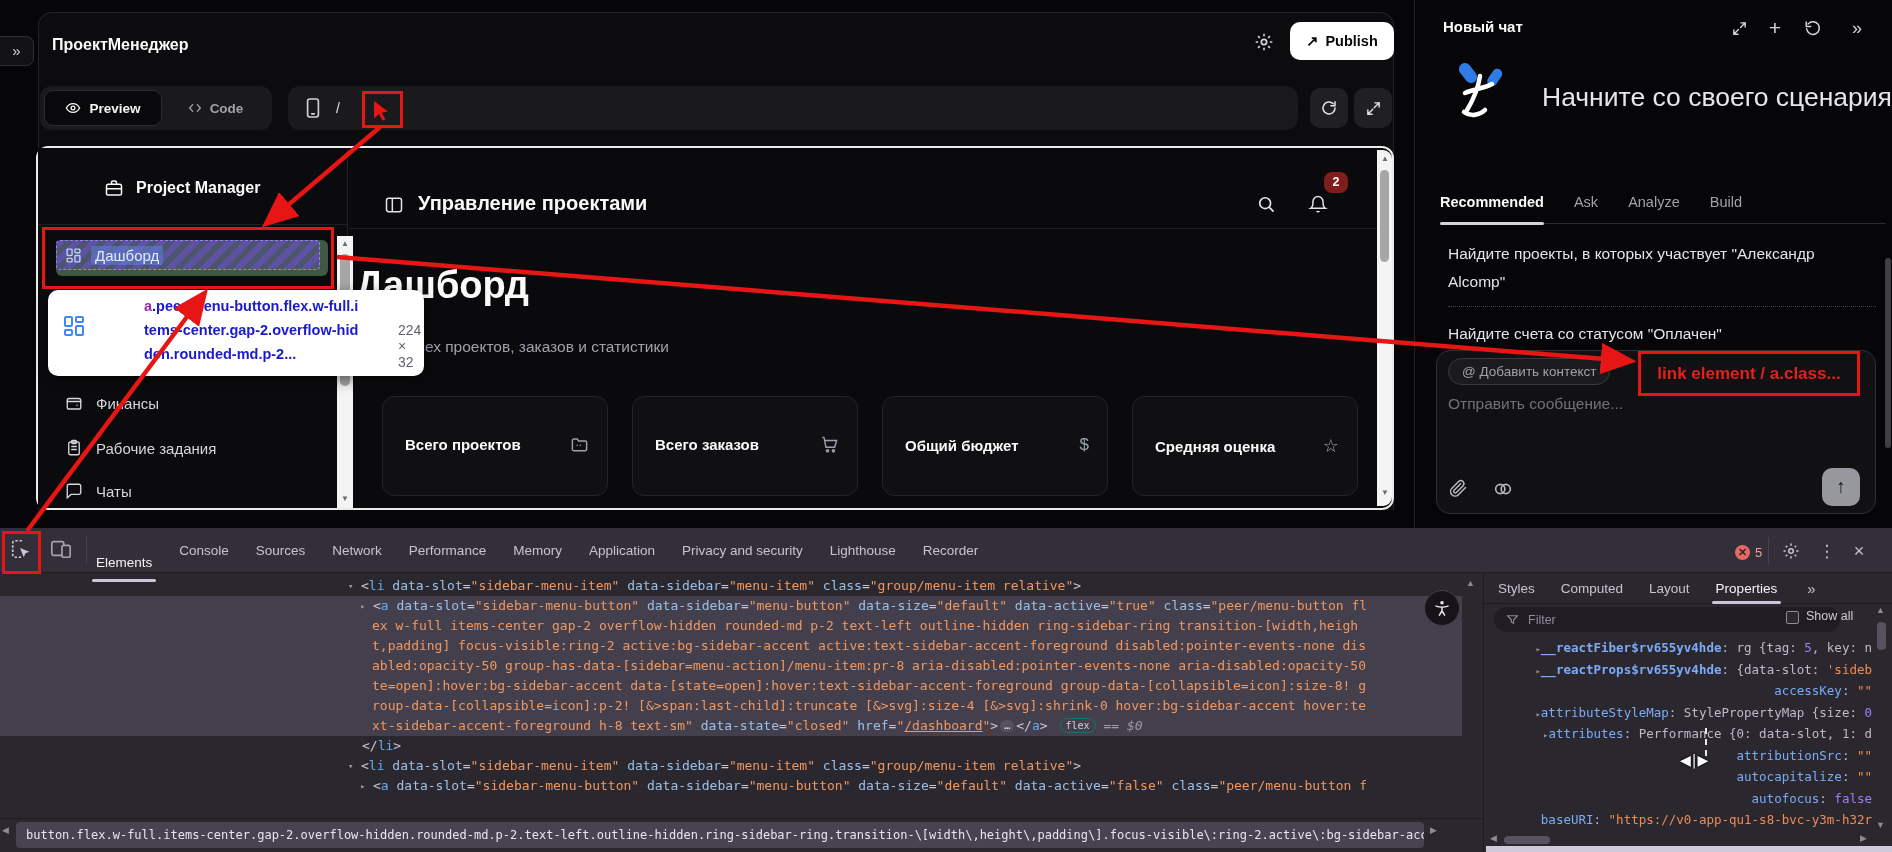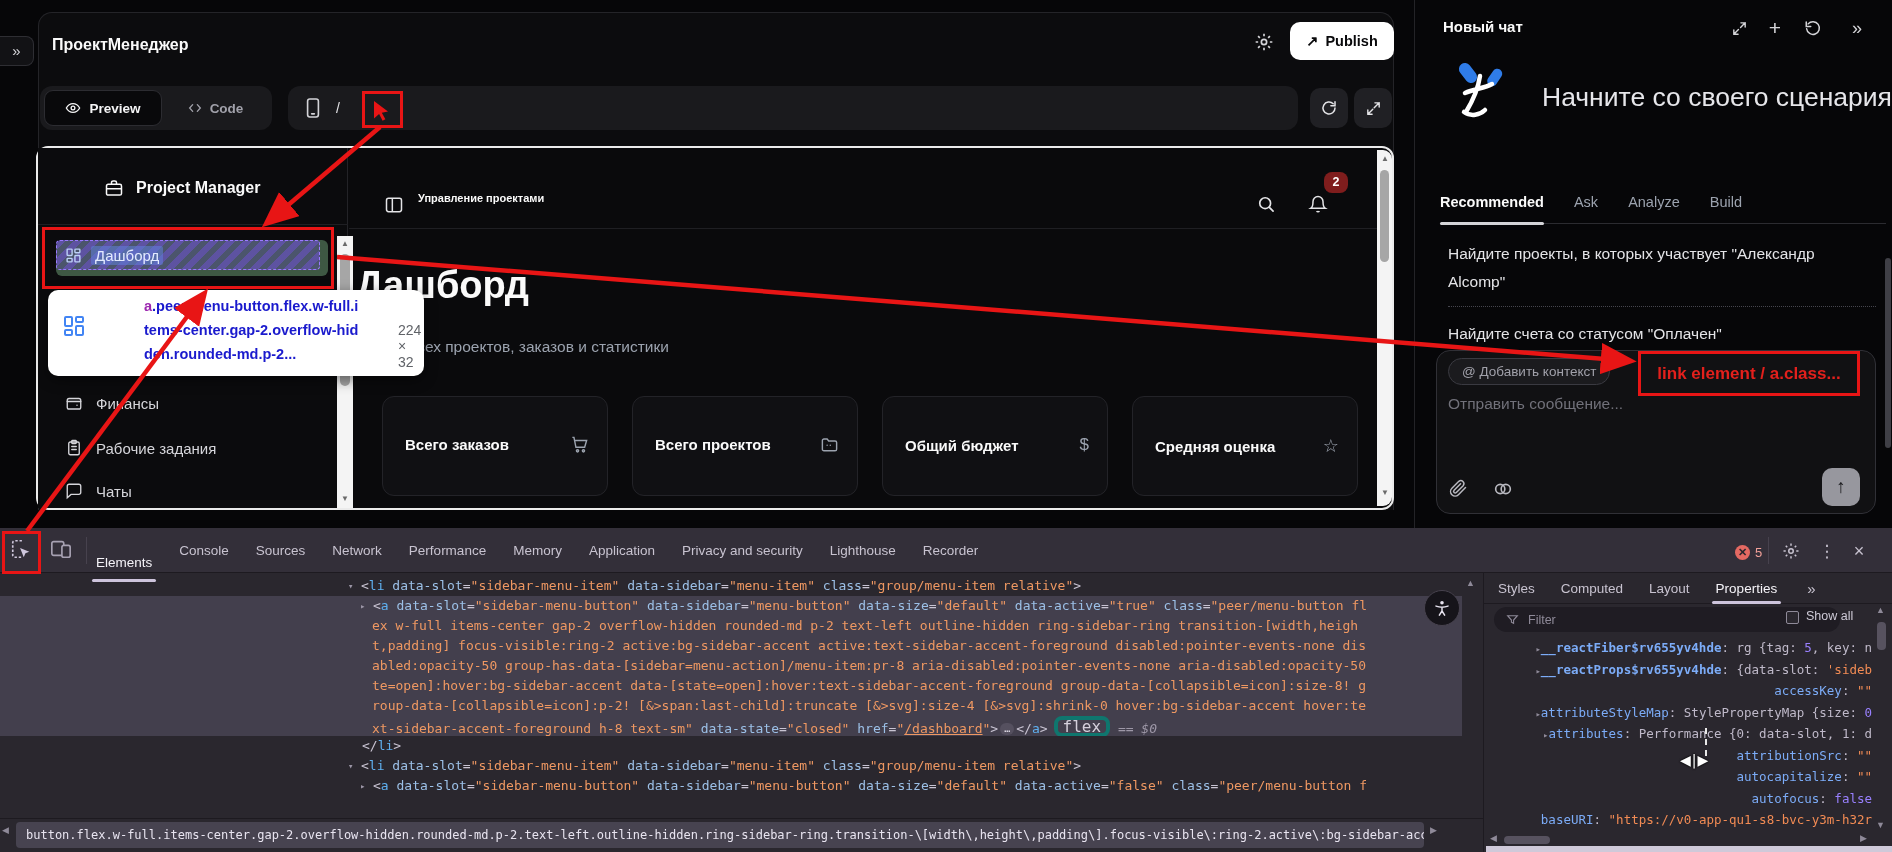--- a/index.html
+++ b/index.html
@@ -44,21 +44,21 @@
       display:flex; align-items:center; gap:9px; padding-left:8px; }
   #pv-active-label { background:rgba(96,128,220,.55); color:#e3eaff; font-size:15px; padding:1px 4px; border-radius:2px; }
   .pv-nav { left:56px; width:272px; height:34px; display:flex; align-items:center; gap:13px; padding-left:9px;
       color:#d6d6db; font-size:15px; }
   
   #pv-sb-scroll { left:337px; top:236px; width:16px; height:272px; background:#f4f4f4; }
   .sb-arrow { left:340px; width:10px; text-align:center; color:#6b6b6b; font-size:8px; }
   #pv-sb-thumb { left:340px; top:254px; width:10px; height:132px; background:#a6a6a6; border-radius:5px; }
   
   #pv-topbar-line { left:349px; top:228px; width:1043px; height:1px; background:#1f1f23; }
-  #pv-topbar-title { left:418px; top:192px; font-size:11px; font-weight:700; color:#fafafa; }
+  #pv-topbar-title { left:418px; top:192px; font-size:20px; font-weight:700; color:#fafafa; }
   .pv-top-ic { top:194px; color:#e4e4e7; }
   #pv-bell-badge { left:1324px; top:172px; width:24px; height:21px; background:#7f1d1d; border-radius:8px;
       color:#fff; font-size:12.5px; font-weight:700; text-align:center; line-height:21px; }
   #pv-heading { left:356px; top:264px; font-size:38px; font-weight:700; color:#fafafa; }
   #pv-subtitle { left:360px; top:338px; font-size:15.5px; color:#9ca3af; }
   #pv-cards { left:382px; top:396px; width:976px; height:100px; display:flex; gap:24px; }
   .pv-card { flex:1; background:#101013; border:1px solid #232328; border-radius:12px; position:relative; }
   .pv-card-row { position:absolute; left:22px; right:18px; top:38px; display:flex; align-items:center; justify-content:space-between; }
   .pv-card-title { font-size:15px; font-weight:700; color:#fafafa; }
   .pv-card-ic { color:#9ca3af; }
@@ -120,22 +120,22 @@
       font-family:"DejaVu Sans Mono", monospace; font-size:13px; }
   .code-line { height:20px; line-height:20px; white-space:nowrap; overflow:hidden; }
   .code-line.sel { background:#433f4d; }
   .seg-a { color:#9b95a6; font-size:9px; display:inline-block; width:13px; vertical-align:1px; }
   .seg-p { color:#c9c4d3; }
   .seg-t { color:#5fb0f0; }
   .seg-n { color:#9cc0e7; }
   .seg-v { color:#ef9862; }
   .seg-l { color:#ef9862; text-decoration:underline; }
   .seg-c { color:#9e98a8; font-style:italic; }
-  .seg-b { display:inline-block; border:4px solid #0f766e; border-radius:8px; color:#d5d0dc; font-size:16px;
-      line-height:13px; padding:0 5px; margin-left:6px; vertical-align:1px; }
+  .seg-b { display:inline-block; border:1px solid #0f766e; border-radius:8px; color:#d5d0dc; font-size:10px;
+      line-height:13px; padding:0 5px; margin-left:12px; vertical-align:1px; }
   .seg-d { display:inline-block; background:#55505f; color:#e8e4f0; border-radius:7px; font-size:10px;
       line-height:12px; padding:0 4px; margin:0 2px; vertical-align:1px; }
   
   #dt-el-scroll-up { left:1466px; top:578px; color:#8f8a99; font-size:9px; }
   #dt-el-scroll-dot { left:1462px; top:828px; width:19px; height:19px; border-radius:50%; background:#8f8a99; }
   #dt-vdiv { left:1483px; top:573px; width:1px; height:279px; background:#1d1a20; }
   
   #dt-crumbbar { left:0; top:818px; width:1483px; height:34px; background:#2a272e; border-top:1px solid #1d1a20; }
   #crumb-left { left:2px; top:825px; color:#8f8a99; font-size:9px; }
   #crumb-pill { left:16px; top:822px; width:1408px; height:26px; background:#474350; border-radius:4px;
@@ -319,34 +319,34 @@
   </div>
   <div class="abs" id="pv-bell-badge">2</div>
   <div class="abs" id="pv-topbar-line"></div>
 
   <div class="abs" id="pv-heading">Дашборд</div>
   <div class="abs" id="pv-subtitle">Обзор всех проектов, заказов и статистики</div>
 
   <div class="abs" id="pv-cards">
     <div class="pv-card">
       <div class="pv-card-row">
+          <span class="pv-card-title">Всего проектов</span>
+        <svg class="pv-card-ic" width="19" height="19" viewBox="0 0 24 24" fill="none" stroke="currentColor" stroke-width="1.8">
+            <path d="M3 7a2 2 0 0 1 2-2h4l2 2.5h8a2 2 0 0 1 2 2V18a2 2 0 0 1-2 2H5a2 2 0 0 1-2-2z"></path>
+            <path d="M9 13h.01M13 13h.01" stroke-linecap="round"></path>
+          </svg>
+        </div>
+    </div>
+    <div class="pv-card">
+      <div class="pv-card-row">
           <span class="pv-card-title">Всего заказов</span>
         <svg class="pv-card-ic" width="19" height="19" viewBox="0 0 24 24" fill="none" stroke="currentColor" stroke-width="1.8">
             <path d="M3 3h2l2.5 12.5h11L21 7H6"></path>
             <circle cx="9.5" cy="20" r="1.4"></circle>
             <circle cx="17" cy="20" r="1.4"></circle>
-          </svg>
-        </div>
-    </div>
-    <div class="pv-card">
-      <div class="pv-card-row">
-          <span class="pv-card-title">Всего проектов</span>
-        <svg class="pv-card-ic" width="19" height="19" viewBox="0 0 24 24" fill="none" stroke="currentColor" stroke-width="1.8">
-            <path d="M3 7a2 2 0 0 1 2-2h4l2 2.5h8a2 2 0 0 1 2 2V18a2 2 0 0 1-2 2H5a2 2 0 0 1-2-2z"></path>
-            <path d="M9 13h.01M13 13h.01" stroke-linecap="round"></path>
           </svg>
         </div>
     </div>
     <div class="pv-card">
       <div class="pv-card-row">
           <span class="pv-card-title">Общий бюджет</span>
         <span class="pv-card-ic" style="font-size:17px">$</span>
         </div>
     </div>
     <div class="pv-card">

